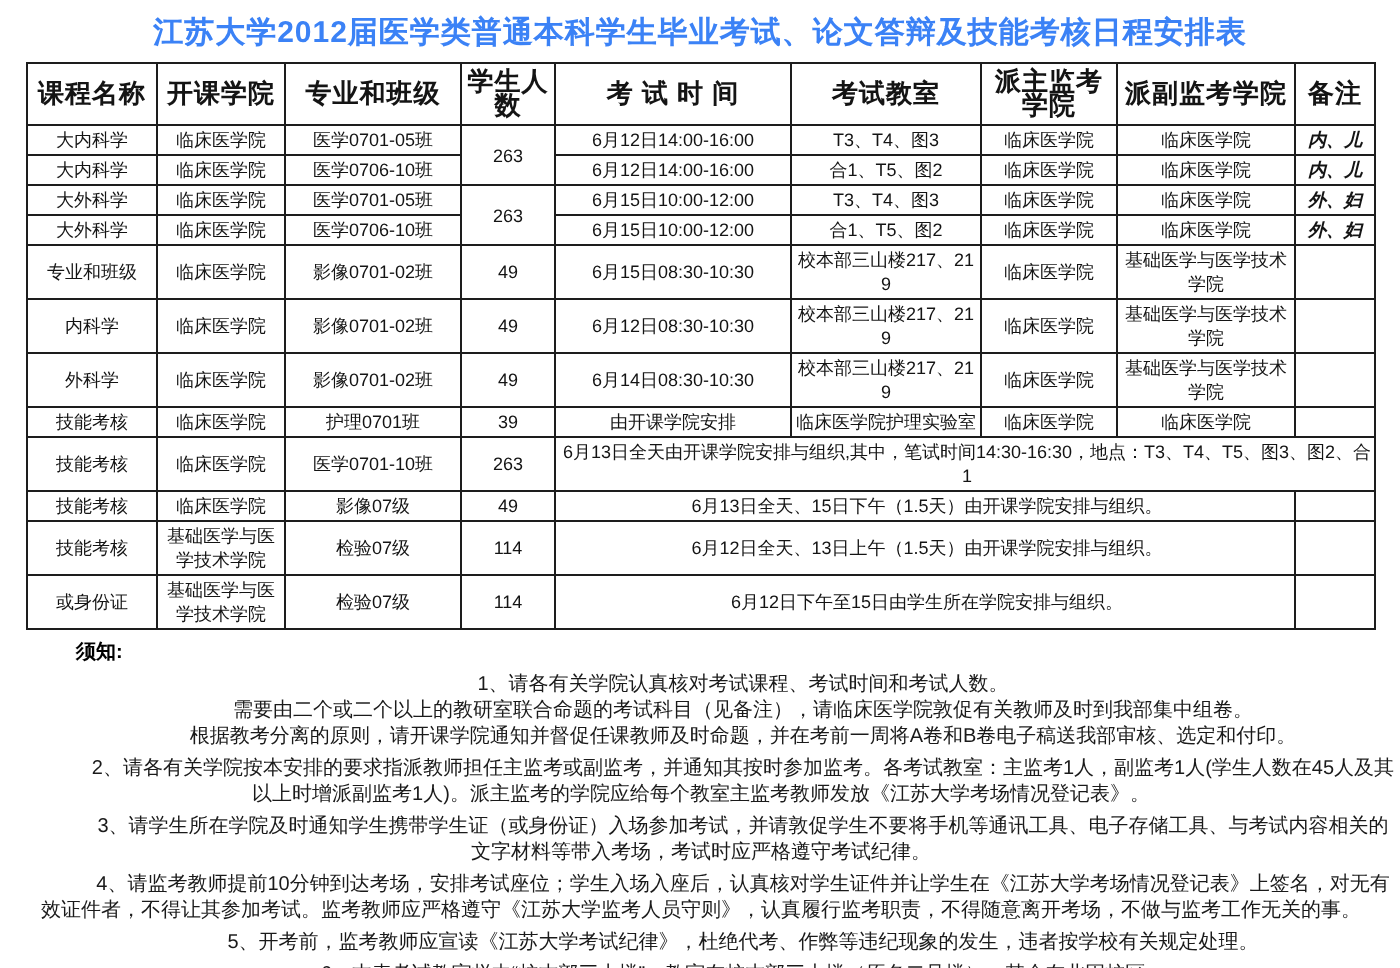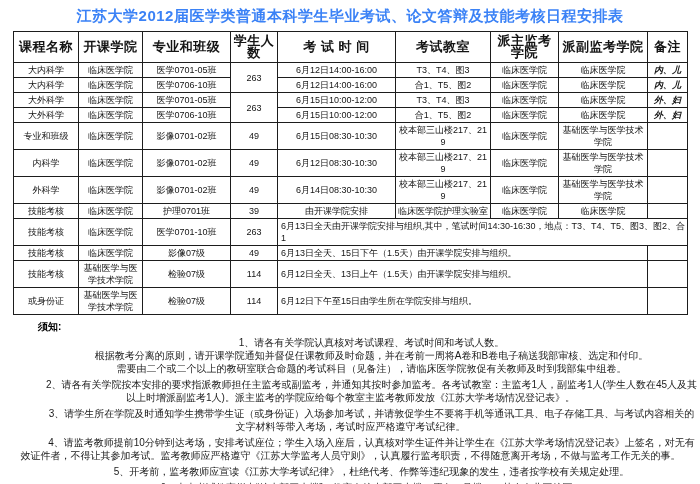--- a/index.html
+++ b/index.html
@@ -16,21 +16,21 @@
     border-collapse:collapse;table-layout:fixed;
     margin-left:13px;width:674px;
   }
   table.schedule th,table.schedule td{
     border:1px solid #1d1d1d;
     font-size:9px;line-height:12px;
     text-align:center;vertical-align:middle;
     padding:1px 1px;overflow:hidden;word-break:break-all;
   }
   table.schedule th{font-size:13px;font-weight:bold;padding:3px 0;letter-spacing:0.5px;}
-  table.schedule td.left{text-align:left;padding-left:3px;}
+  table.schedule td.left{text-align:center;padding-left:3px;}
   table.schedule td.b{font-weight:bold;font-style:italic;}
   .notes{margin:5px 2px 0 3px;font-size:10px;line-height:13px;color:#1a1a1a;}
   .notes-heading{font-weight:bold;font-size:10px;margin:0 0 1px 35px;color:#000;}
   p.note{margin:0;text-indent:42px;text-align:center;}
   p.item{margin-top:3px;}
 </style>
 </head>
 <body>
 
 <div class="page">
@@ -179,22 +179,22 @@
           <td>114</td>
           <td colspan="4" class="left">6月12日下午至15日由学生所在学院安排与组织。</td>
           <td></td>
         </tr>
       </tbody>
   </table>
 
   <div class="notes">
     <p class="notes-heading">须知:</p>
     <p class="note item">1、请各有关学院认真核对考试课程、考试时间和考试人数。</p>
+    <p class="note">需要由二个或二个以上的教研室联合命题的考试科目（见备注），请临床医学院敦促有关教师及时到我部集中组卷。</p>
     <p class="note">根据教考分离的原则，请开课学院通知并督促任课教师及时命题，并在考前一周将A卷和B卷电子稿送我部审核、选定和付印。</p>
-    <p class="note">需要由二个或二个以上的教研室联合命题的考试科目（见备注），请临床医学院敦促有关教师及时到我部集中组卷。</p>
     <p class="note item">2、请各有关学院按本安排的要求指派教师担任主监考或副监考，并通知其按时参加监考。各考试教室：主监考1人，副监考1人(学生人数在45人及其以上时增派副监考1人)。派主监考的学院应给每个教室主监考教师发放《江苏大学考场情况登记表》。</p>
     <p class="note item">3、请学生所在学院及时通知学生携带学生证（或身份证）入场参加考试，并请敦促学生不要将手机等通讯工具、电子存储工具、与考试内容相关的文字材料等带入考场，考试时应严格遵守考试纪律。</p>
     <p class="note item">4、请监考教师提前10分钟到达考场，安排考试座位；学生入场入座后，认真核对学生证件并让学生在《江苏大学考场情况登记表》上签名，对无有效证件者，不得让其参加考试。监考教师应严格遵守《江苏大学监考人员守则》，认真履行监考职责，不得随意离开考场，不做与监考工作无关的事。</p>
     <p class="note item">5、开考前，监考教师应宣读《江苏大学考试纪律》，杜绝代考、作弊等违纪现象的发生，违者按学校有关规定处理。</p>
     <p class="note item">6、本表考试教室栏中“校本部三山楼”，教室在校本部三山楼（原名二号楼），其余在北固校区。</p>
 
   </div>
 
 </div>
 

